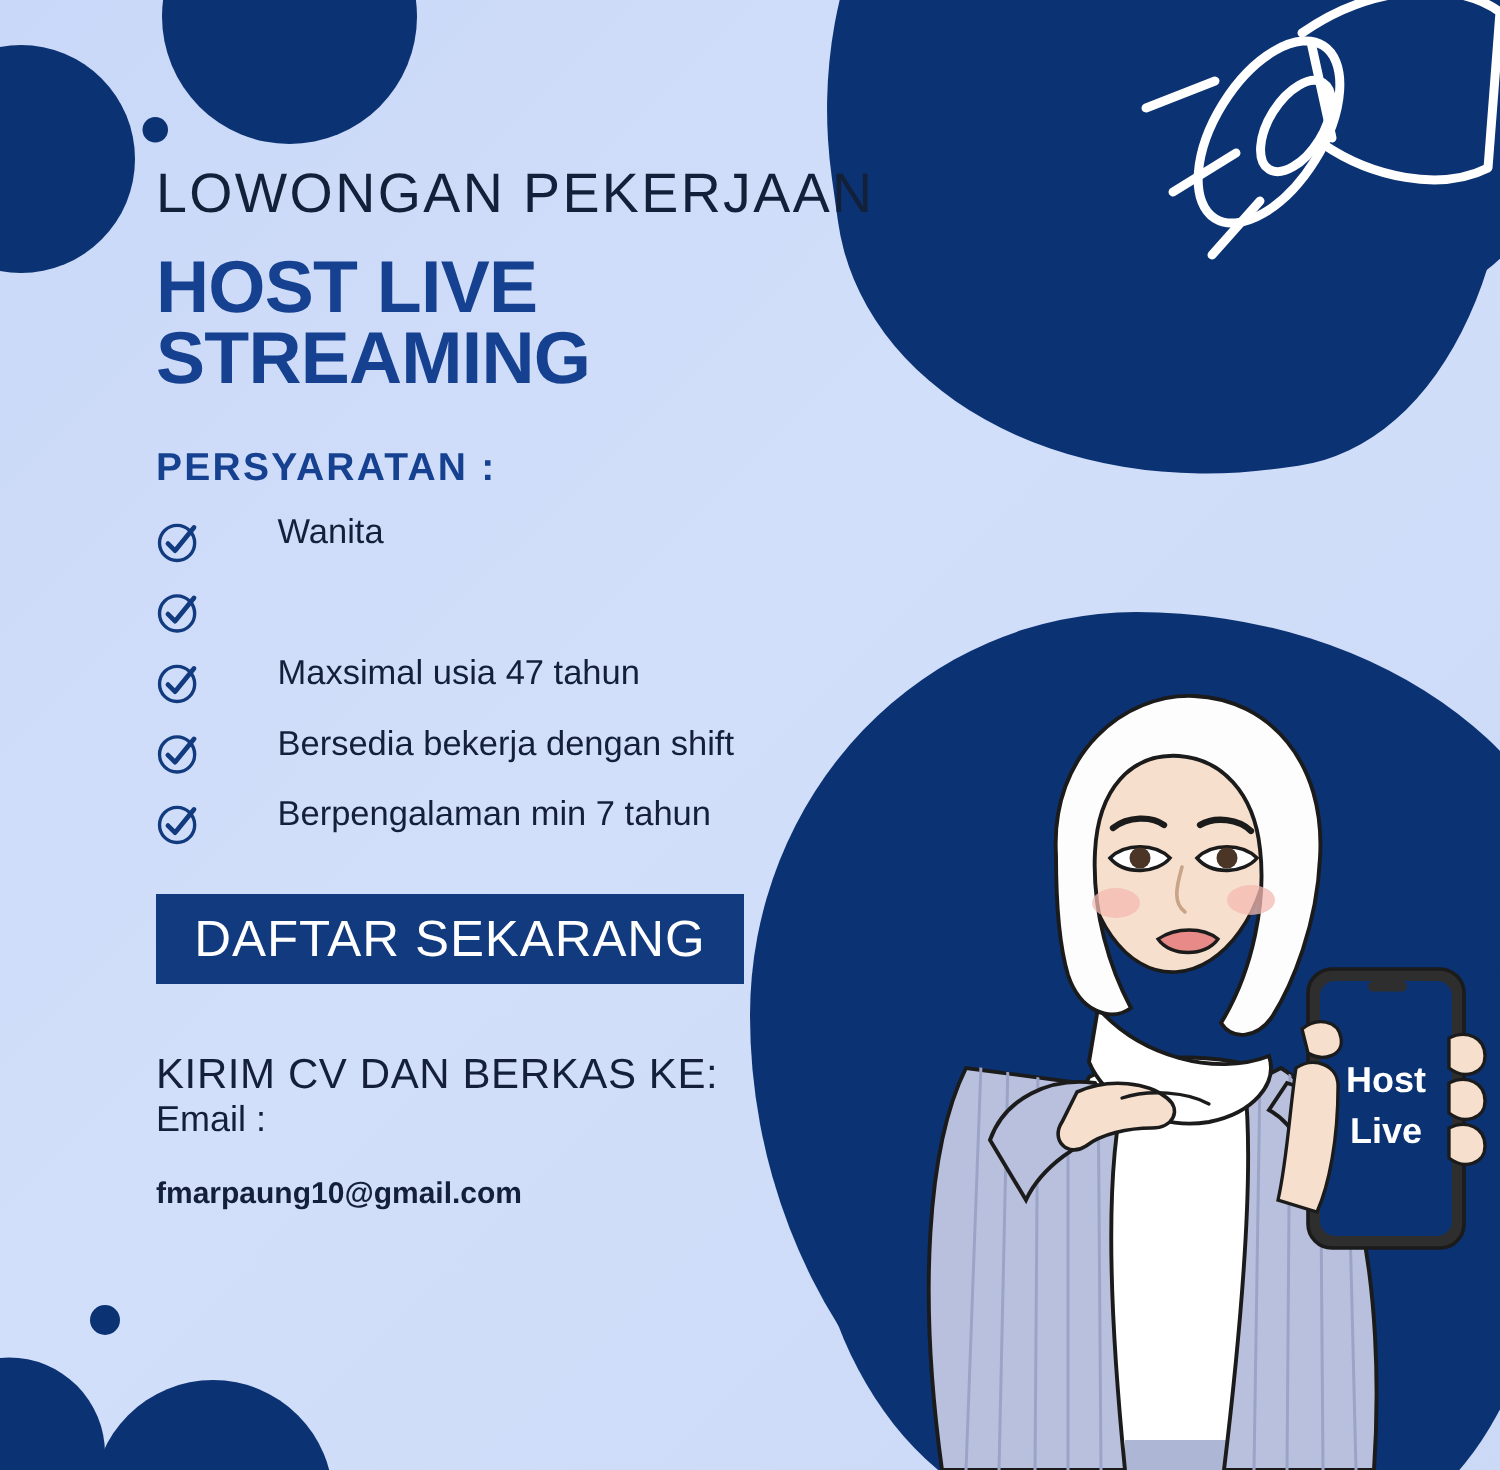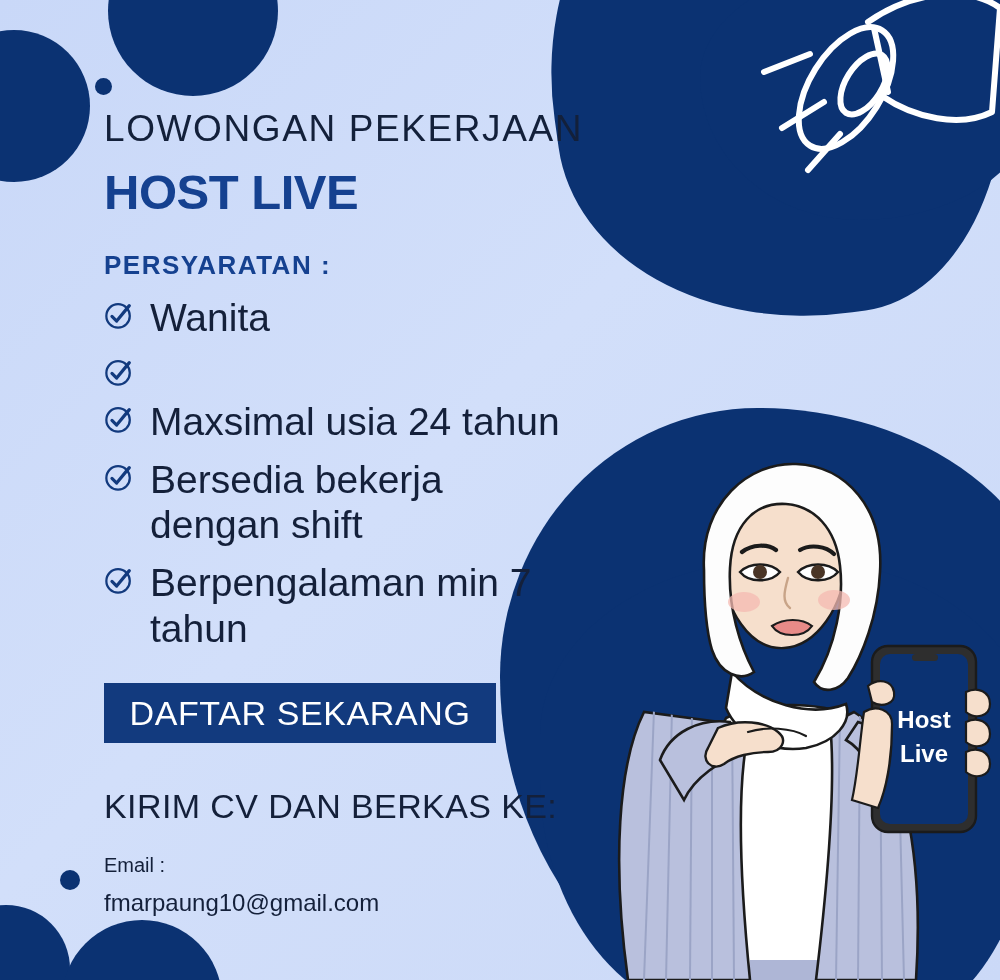--- a/index.html
+++ b/index.html
@@ -134,24 +134,25 @@
     margin-bottom: 12px;
   }
   .check-icon {
     flex: 0 0 auto;
     width: 30px;
     height: 30px;
     margin-top: 5px;
     margin-right: 16px;
   }
   .req-label {
-    font-size: 39px;
+    font-size: 23px;
     color: #14203a;
     line-height: 1.17;
     max-width: 430px;
+    margin-left: 35px;
   }
 
   #cta-button {
     display: block;
     margin-top: 32px;
     width: 392px;
     height: 60px;
     background: #123a7e;
     border: none;
     color: #ffffff;
@@ -159,33 +160,34 @@
     letter-spacing: 0.6px;
     font-family: "Liberation Sans", sans-serif;
     text-align: center;
     line-height: 60px;
     padding: 0;
     cursor: pointer;
   }
 
   #send-cv-label {
     margin-top: 44px;
-    font-size: 34px;
+    font-size: 28px;
     letter-spacing: 0.4px;
     color: #14203a;
   }
   #email-label {
-    margin-top: 28px;
+    margin-top: 1px;
+    font-size: 24px;
+    color: #14203a;
+  }
+  #email-value {
+    margin-top: 24px;
     font-size: 20px;
     color: #14203a;
-  }
-  #email-value {
-    margin-top: 12px;
-    font-size: 24px;
-    color: #14203a;
+    font-weight: bold;
   }
 
   
   #figure-illustration {
     position: absolute;
     right: 0px;
     bottom: 0px;
     width: 400px;
     height: 520px;
     z-index: 6;
@@ -219,20 +221,21 @@
       <line x1="62" y1="178" x2="94" y2="142"></line>
     </g>
   </svg>
 
   <div id="content">
 
     <div id="eyebrow">LOWONGAN PEKERJAAN</div>
 
     <div id="headline">
       <span class="hl-line">HOST LIVE</span>
+      <span class="hl-line">STREAMING</span>
     </div>
 
     <div id="requirements-title">PERSYARATAN :</div>
 
     <ul id="requirements-list">
       <li class="req-item">
         <svg class="check-icon" viewBox="0 0 32 32">
           <circle cx="15" cy="17" r="12.5" fill="none" stroke="#123a7e" stroke-width="2.4"></circle>
           <path d="M8.5 17.5 L13.5 22.5 L27 6" fill="none" stroke="#123a7e" stroke-width="3.4" stroke-linecap="round" stroke-linejoin="round"></path>
         </svg>
@@ -242,21 +245,21 @@
         <svg class="check-icon" viewBox="0 0 32 32">
           <circle cx="15" cy="17" r="12.5" fill="none" stroke="#123a7e" stroke-width="2.4"></circle>
           <path d="M8.5 17.5 L13.5 22.5 L27 6" fill="none" stroke="#123a7e" stroke-width="3.4" stroke-linecap="round" stroke-linejoin="round"></path>
         </svg>
       </li>
       <li class="req-item">
         <svg class="check-icon" viewBox="0 0 32 32">
           <circle cx="15" cy="17" r="12.5" fill="none" stroke="#123a7e" stroke-width="2.4"></circle>
           <path d="M8.5 17.5 L13.5 22.5 L27 6" fill="none" stroke="#123a7e" stroke-width="3.4" stroke-linecap="round" stroke-linejoin="round"></path>
         </svg>
-        <span class="req-label">Maxsimal usia 24 tahun</span>
+        <span class="req-label">Maxsimal usia 47 tahun</span>
       </li>
       <li class="req-item">
         <svg class="check-icon" viewBox="0 0 32 32">
           <circle cx="15" cy="17" r="12.5" fill="none" stroke="#123a7e" stroke-width="2.4"></circle>
           <path d="M8.5 17.5 L13.5 22.5 L27 6" fill="none" stroke="#123a7e" stroke-width="3.4" stroke-linecap="round" stroke-linejoin="round"></path>
         </svg>
         <span class="req-label">Bersedia bekerja dengan shift</span>
       </li>
       <li class="req-item">
         <svg class="check-icon" viewBox="0 0 32 32">

